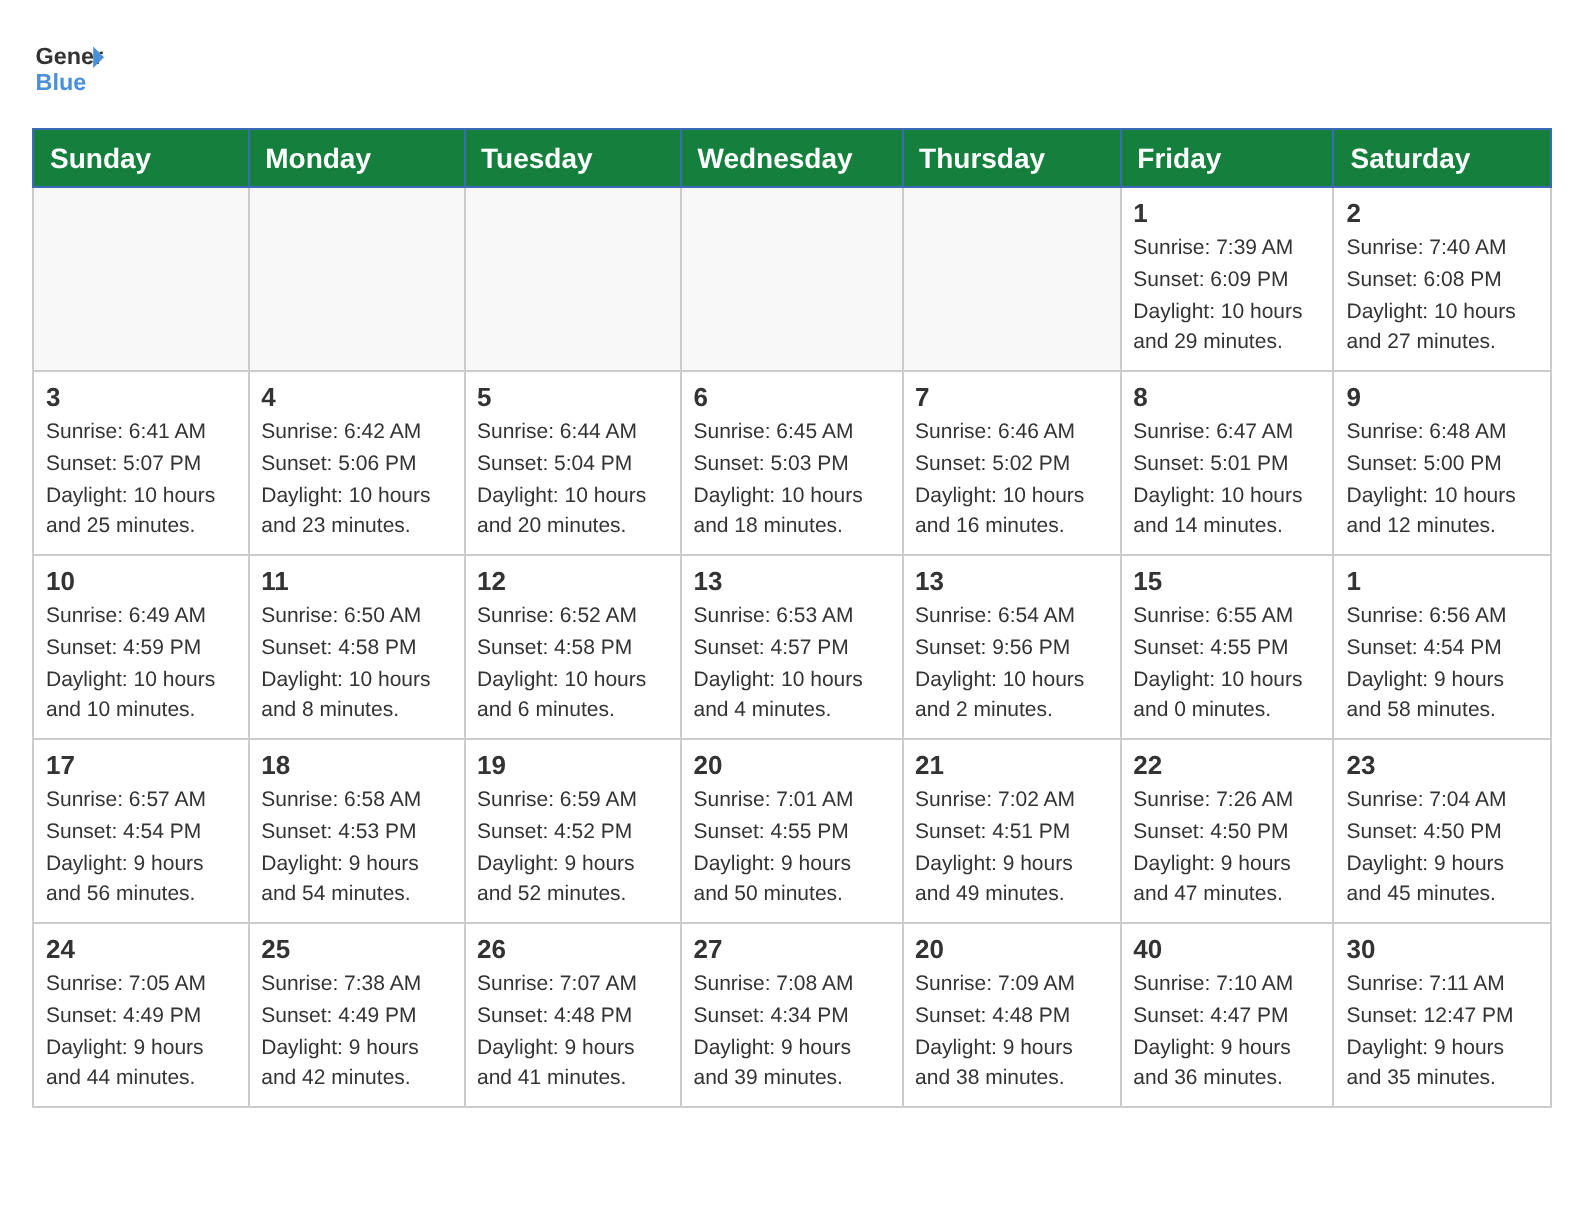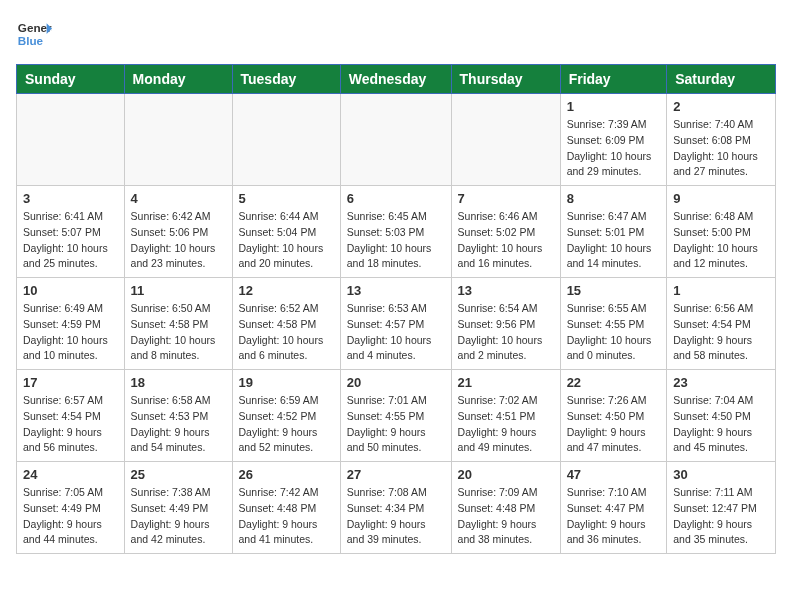--- a/index.html
+++ b/index.html
@@ -268,38 +268,38 @@
 Daylight: 9 hours and 44 minutes.</div>
         </td>
         <td>
           <span class="day-number">25</span>
           <div class="day-info">Sunrise: 7:38 AM
 Sunset: 4:49 PM
 Daylight: 9 hours and 42 minutes.</div>
         </td>
         <td>
           <span class="day-number">26</span>
-          <div class="day-info">Sunrise: 7:42 AM
+          <div class="day-info">Sunrise: 7:07 AM
 Sunset: 4:48 PM
 Daylight: 9 hours and 41 minutes.</div>
         </td>
         <td>
           <span class="day-number">27</span>
           <div class="day-info">Sunrise: 7:08 AM
 Sunset: 4:34 PM
 Daylight: 9 hours and 39 minutes.</div>
         </td>
         <td>
           <span class="day-number">20</span>
           <div class="day-info">Sunrise: 7:09 AM
 Sunset: 4:48 PM
 Daylight: 9 hours and 38 minutes.</div>
         </td>
         <td>
-          <span class="day-number">47</span>
+          <span class="day-number">40</span>
           <div class="day-info">Sunrise: 7:10 AM
 Sunset: 4:47 PM
 Daylight: 9 hours and 36 minutes.</div>
         </td>
         <td>
           <span class="day-number">30</span>
           <div class="day-info">Sunrise: 7:11 AM
 Sunset: 12:47 PM
 Daylight: 9 hours and 35 minutes.</div>
         </td>

